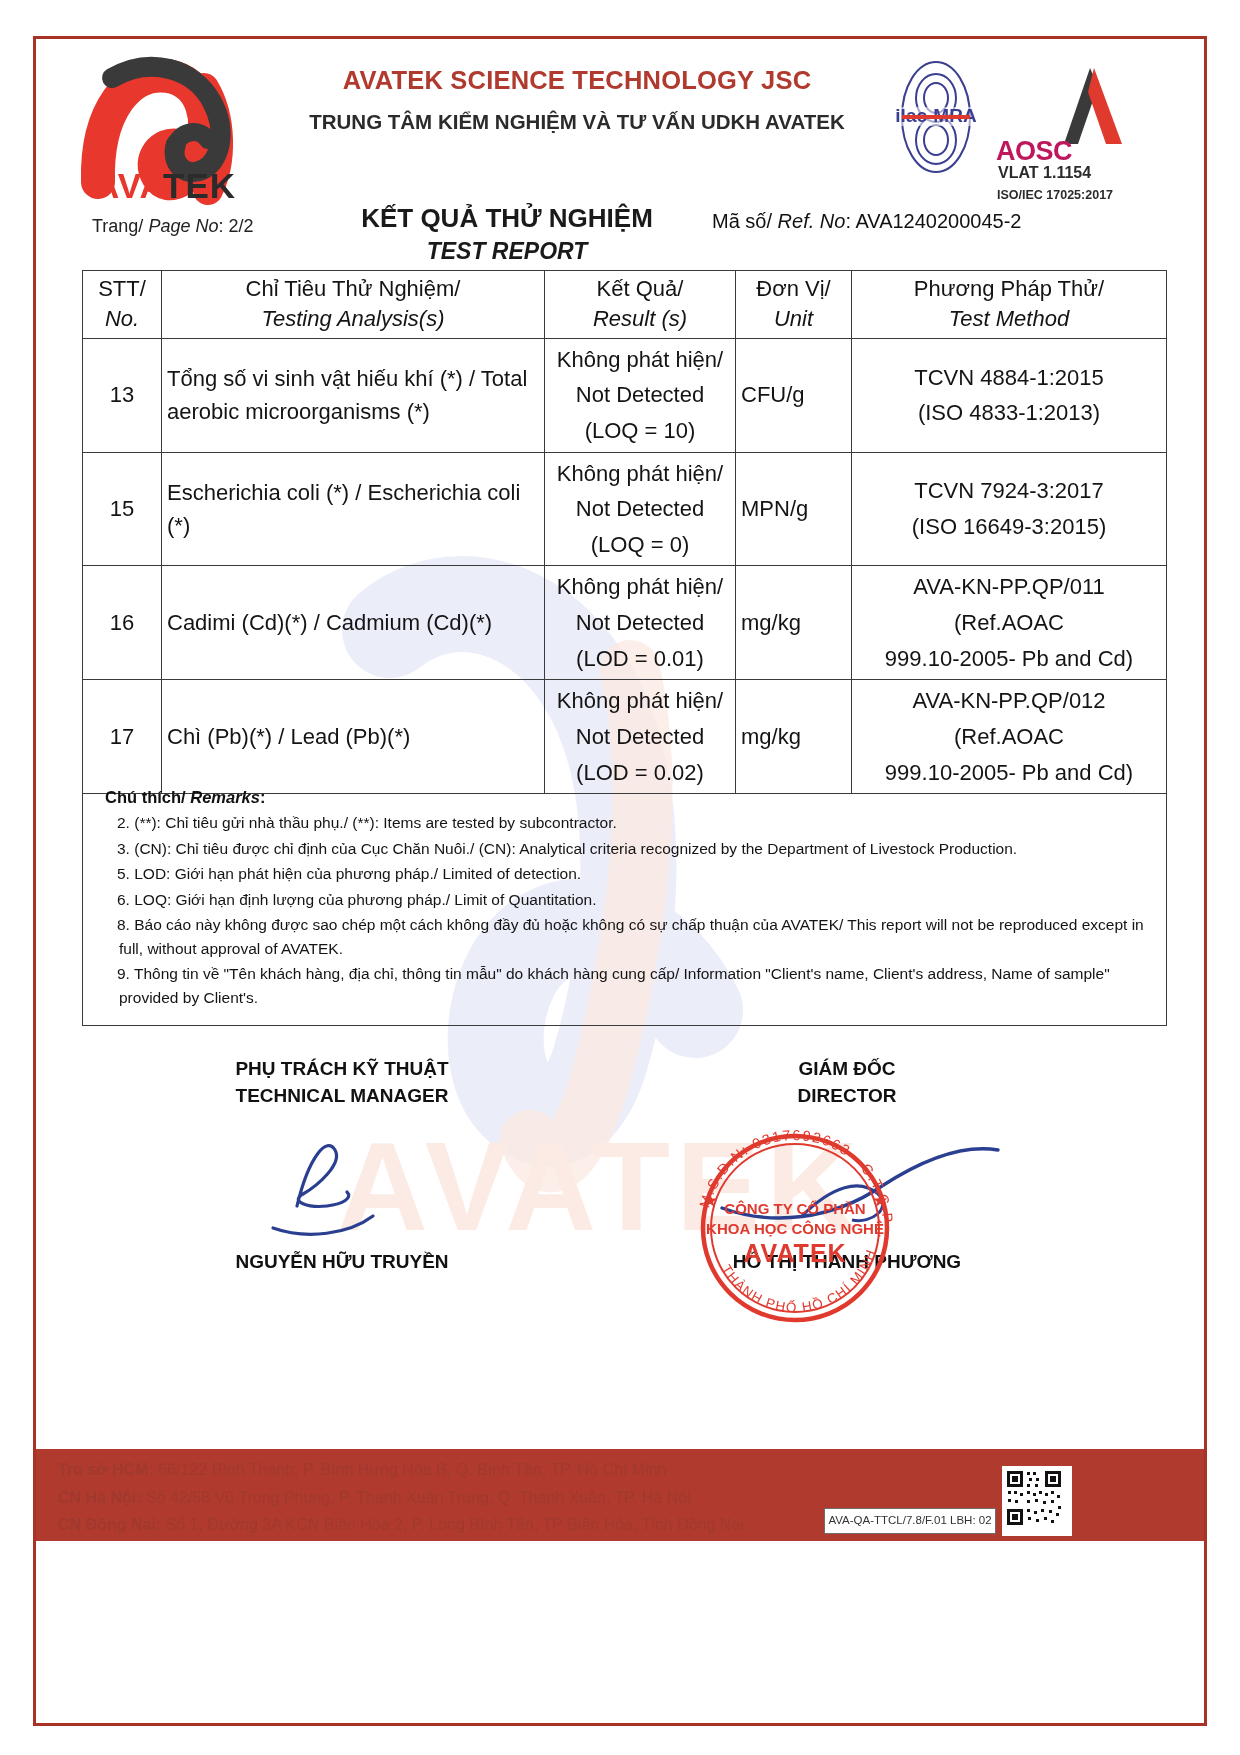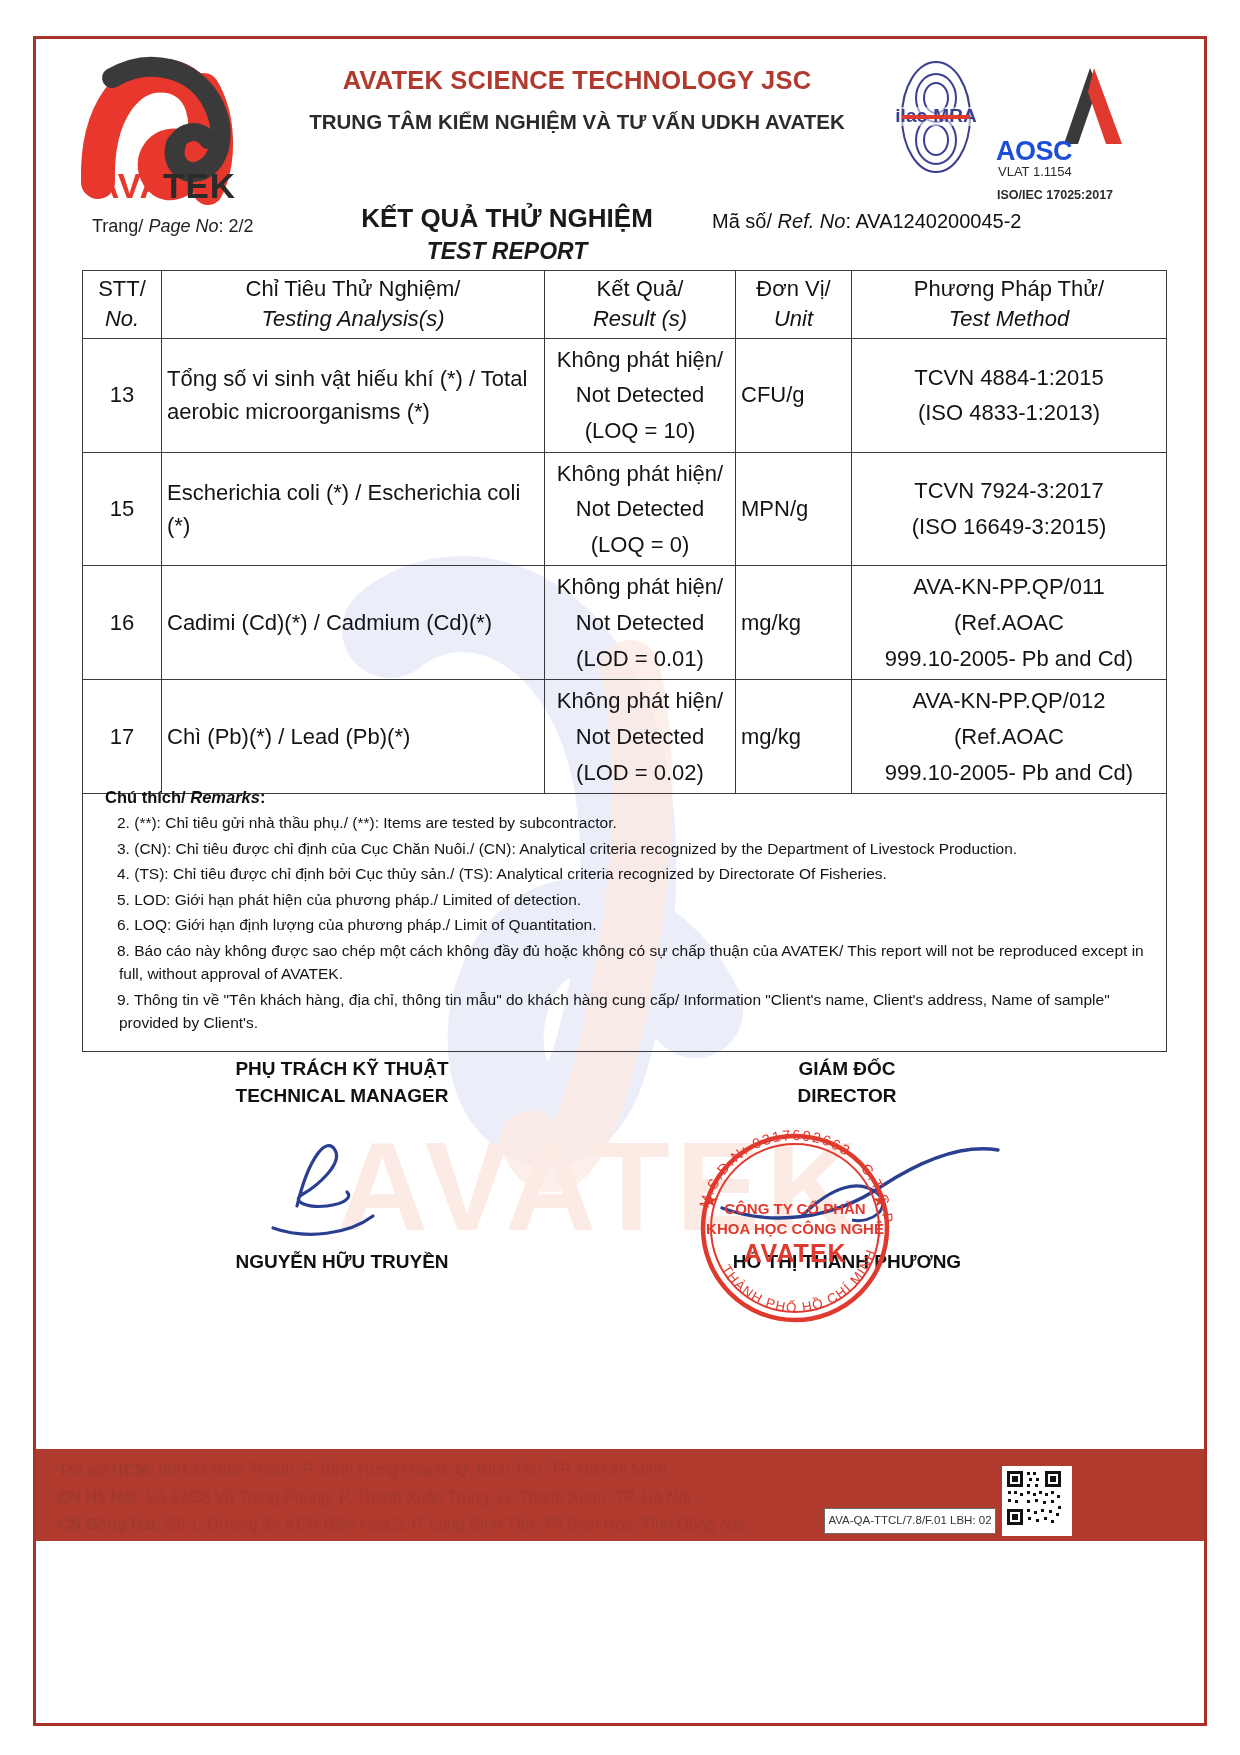--- a/index.html
+++ b/index.html
@@ -49,24 +49,24 @@
   }
   .co-sub{
     position:absolute;left:215px;top:62px;width:620px;text-align:center;
     font-size:20.5px;font-weight:bold;color:#2b2b2b;letter-spacing:0px;
     white-space:nowrap;
   }
   .ilac{position:absolute;left:836px;top:10px;width:96px;height:118px;}
   .aosc{position:absolute;left:946px;top:8px;width:130px;height:120px;}
   .aosc-name{
     position:absolute;left:944px;top:88px;width:106px;text-align:left;
-    font-size:27px;font-weight:bold;color:#1d4ed8;letter-spacing:-0.5px;
+    font-size:27px;font-weight:bold;color:#be185d;letter-spacing:-0.5px;
   }
   .vlat{
-    position:absolute;left:946px;top:116px;font-size:13px;font-weight:normal;color:#2b2b2b;
+    position:absolute;left:946px;top:116px;font-size:16px;font-weight:bold;color:#2b2b2b;
   }
   .isoiec{
     position:absolute;left:945px;top:140px;font-size:12.5px;font-weight:bold;color:#2b2b2b;
   }
 
   .pageno{
     position:absolute;left:40px;top:168px;font-size:18px;color:#222;
   }
   .pageno i{font-style:italic;}
   .title-vn{
@@ -319,21 +319,20 @@
       </table>
     </div>
 
     <div class="remarks">
       <div class="rm-title">
         <span>Chú thích/ </span><span class="en">Remarks</span><span>:</span>
       </div>
       <ul class="rm-list">
         <li>2. (**): Chỉ tiêu gửi nhà thầu phụ./ (**): Items are tested by subcontractor.</li>
         <li>3. (CN): Chỉ tiêu được chỉ định của Cục Chăn Nuôi./ (CN): Analytical criteria recognized by the Department of Livestock Production.</li>
-        <li>4. (TS): Chỉ tiêu được chỉ định bởi Cục thủy sản./ (TS): Analytical criteria recognized by Directorate Of Fisheries.</li>
         <li>5. LOD: Giới hạn phát hiện của phương pháp./ Limited of detection.</li>
         <li>6. LOQ: Giới hạn định lượng của phương pháp./ Limit of Quantitation.</li>
         <li>8. Báo cáo này không được sao chép một cách không đầy đủ hoặc không có sự chấp thuận của AVATEK/ This report will not be reproduced except in full, without approval of AVATEK.</li>
         <li>9. Thông tin về "Tên khách hàng, địa chỉ, thông tin mẫu" do khách hàng cung cấp/ Information "Client's name, Client's address, Name of sample" provided by Client's.</li>
       </ul>
     </div>
 
     <div class="signrow">
 
       <div class="sigcol sig-left">

